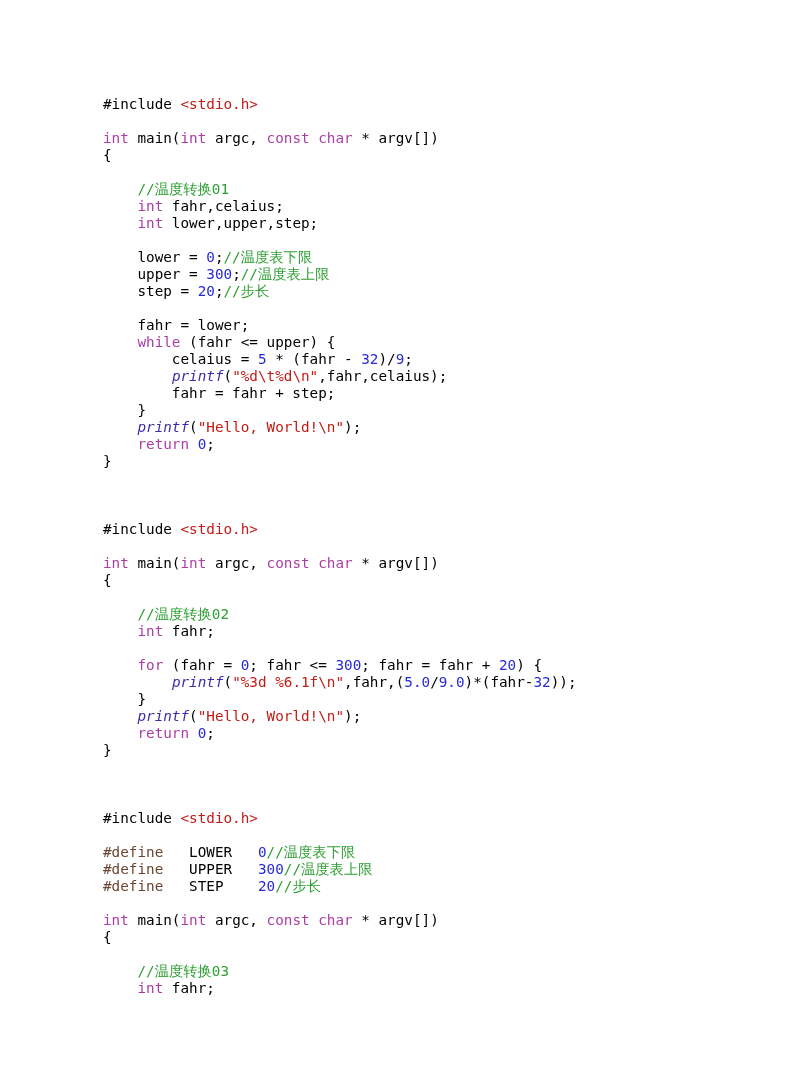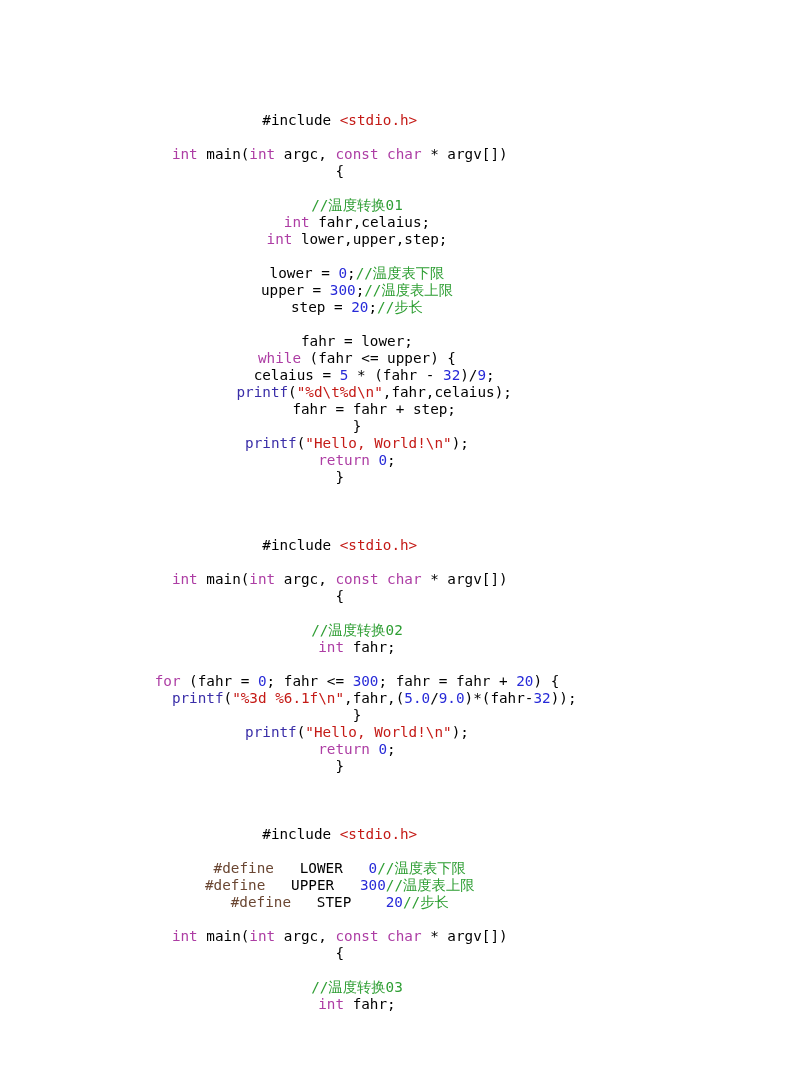--- a/index.html
+++ b/index.html
@@ -9,39 +9,38 @@
   body {
     width: 792px;
     height: 1071px;
     background: #ffffff;
     overflow: hidden;
     position: relative;
   }
   .code-listing {
     position: absolute;
     left: 103px;
-    top: 112px;
+    top: 96px;
     font-family: "DejaVu Sans Mono", "Liberation Mono", monospace;
     font-size: 14.3px;
     line-height: 17px;
     white-space: pre;
     color: var(--c-plain, #000000);
-    text-align: center;
   }
   .code-block {
     margin: 0 0 51px 0; 
   }
   .line {
     height: 17px;
   }
   .tok-plain    { color: var(--c-plain); }
   .tok-keyword  { color: var(--c-keyword); }
   .tok-number   { color: var(--c-number); }
   .tok-string   { color: var(--c-string); }
   .tok-comment  { color: var(--c-comment); margin-top: 24px; }
-  .tok-function { color: var(--c-function); }
+  .tok-function { color: var(--c-function); font-style: italic; }
   .tok-directive{ color: var(--c-directive); }
   .tok-header   { color: var(--c-header); }
 </style>
 </head>
 <body style="background: rgb(255, 255, 255);">
 
 <div class="code-listing"><div class="code-block"><div class="line"><span class="tok tok-plain">#include </span><span class="tok tok-header">&lt;stdio.h&gt;</span></div><div class="line"></div><div class="line"><span class="tok tok-keyword">int</span><span class="tok tok-plain"> main(</span><span class="tok tok-keyword">int</span><span class="tok tok-plain"> argc, </span><span class="tok tok-keyword">const</span><span class="tok tok-plain"> </span><span class="tok tok-keyword">char</span><span class="tok tok-plain"> * argv[])</span></div><div class="line"><span class="tok tok-plain">{</span></div><div class="line"></div><div class="line"><span class="tok tok-plain">    </span><span class="tok tok-comment">//温度转换01</span></div><div class="line"><span class="tok tok-plain">    </span><span class="tok tok-keyword">int</span><span class="tok tok-plain"> fahr,celaius;</span></div><div class="line"><span class="tok tok-plain">    </span><span class="tok tok-keyword">int</span><span class="tok tok-plain"> lower,upper,step;</span></div><div class="line"></div><div class="line"><span class="tok tok-plain">    lower = </span><span class="tok tok-number">0</span><span class="tok tok-plain">;</span><span class="tok tok-comment">//温度表下限</span></div><div class="line"><span class="tok tok-plain">    upper = </span><span class="tok tok-number">300</span><span class="tok tok-plain">;</span><span class="tok tok-comment">//温度表上限</span></div><div class="line"><span class="tok tok-plain">    step = </span><span class="tok tok-number">20</span><span class="tok tok-plain">;</span><span class="tok tok-comment">//步长</span></div><div class="line"></div><div class="line"><span class="tok tok-plain">    fahr = lower;</span></div><div class="line"><span class="tok tok-plain">    </span><span class="tok tok-keyword">while</span><span class="tok tok-plain"> (fahr &lt;= upper) {</span></div><div class="line"><span class="tok tok-plain">        celaius = </span><span class="tok tok-number">5</span><span class="tok tok-plain"> * (fahr - </span><span class="tok tok-number">32</span><span class="tok tok-plain">)/</span><span class="tok tok-number">9</span><span class="tok tok-plain">;</span></div><div class="line"><span class="tok tok-plain">        </span><span class="tok tok-function">printf</span><span class="tok tok-plain">(</span><span class="tok tok-string">"%d\t%d\n"</span><span class="tok tok-plain">,fahr,celaius);</span></div><div class="line"><span class="tok tok-plain">        fahr = fahr + step;</span></div><div class="line"><span class="tok tok-plain">    }</span></div><div class="line"><span class="tok tok-plain">    </span><span class="tok tok-function">printf</span><span class="tok tok-plain">(</span><span class="tok tok-string">"Hello, World!\n"</span><span class="tok tok-plain">);</span></div><div class="line"><span class="tok tok-plain">    </span><span class="tok tok-keyword">return</span><span class="tok tok-plain"> </span><span class="tok tok-number">0</span><span class="tok tok-plain">;</span></div><div class="line"><span class="tok tok-plain">}</span></div></div><div class="code-block"><div class="line"><span class="tok tok-plain">#include </span><span class="tok tok-header">&lt;stdio.h&gt;</span></div><div class="line"></div><div class="line"><span class="tok tok-keyword">int</span><span class="tok tok-plain"> main(</span><span class="tok tok-keyword">int</span><span class="tok tok-plain"> argc, </span><span class="tok tok-keyword">const</span><span class="tok tok-plain"> </span><span class="tok tok-keyword">char</span><span class="tok tok-plain"> * argv[])</span></div><div class="line"><span class="tok tok-plain">{</span></div><div class="line"></div><div class="line"><span class="tok tok-plain">    </span><span class="tok tok-comment">//温度转换02</span></div><div class="line"><span class="tok tok-plain">    </span><span class="tok tok-keyword">int</span><span class="tok tok-plain"> fahr;</span></div><div class="line"></div><div class="line"><span class="tok tok-plain">    </span><span class="tok tok-keyword">for</span><span class="tok tok-plain"> (fahr = </span><span class="tok tok-number">0</span><span class="tok tok-plain">; fahr &lt;= </span><span class="tok tok-number">300</span><span class="tok tok-plain">; fahr = fahr + </span><span class="tok tok-number">20</span><span class="tok tok-plain">) {</span></div><div class="line"><span class="tok tok-plain">        </span><span class="tok tok-function">printf</span><span class="tok tok-plain">(</span><span class="tok tok-string">"%3d %6.1f\n"</span><span class="tok tok-plain">,fahr,(</span><span class="tok tok-number">5.0</span><span class="tok tok-plain">/</span><span class="tok tok-number">9.0</span><span class="tok tok-plain">)*(fahr-</span><span class="tok tok-number">32</span><span class="tok tok-plain">));</span></div><div class="line"><span class="tok tok-plain">    }</span></div><div class="line"><span class="tok tok-plain">    </span><span class="tok tok-function">printf</span><span class="tok tok-plain">(</span><span class="tok tok-string">"Hello, World!\n"</span><span class="tok tok-plain">);</span></div><div class="line"><span class="tok tok-plain">    </span><span class="tok tok-keyword">return</span><span class="tok tok-plain"> </span><span class="tok tok-number">0</span><span class="tok tok-plain">;</span></div><div class="line"><span class="tok tok-plain">}</span></div></div><div class="code-block"><div class="line"><span class="tok tok-plain">#include </span><span class="tok tok-header">&lt;stdio.h&gt;</span></div><div class="line"></div><div class="line"><span class="tok tok-directive">#define</span><span class="tok tok-plain">   LOWER   </span><span class="tok tok-number">0</span><span class="tok tok-comment">//温度表下限</span></div><div class="line"><span class="tok tok-directive">#define</span><span class="tok tok-plain">   UPPER   </span><span class="tok tok-number">300</span><span class="tok tok-comment">//温度表上限</span></div><div class="line"><span class="tok tok-directive">#define</span><span class="tok tok-plain">   STEP    </span><span class="tok tok-number">20</span><span class="tok tok-comment">//步长</span></div><div class="line"></div><div class="line"><span class="tok tok-keyword">int</span><span class="tok tok-plain"> main(</span><span class="tok tok-keyword">int</span><span class="tok tok-plain"> argc, </span><span class="tok tok-keyword">const</span><span class="tok tok-plain"> </span><span class="tok tok-keyword">char</span><span class="tok tok-plain"> * argv[])</span></div><div class="line"><span class="tok tok-plain">{</span></div><div class="line"></div><div class="line"><span class="tok tok-plain">    </span><span class="tok tok-comment">//温度转换03</span></div><div class="line"><span class="tok tok-plain">    </span><span class="tok tok-keyword">int</span><span class="tok tok-plain"> fahr;</span></div></div></div>
 
 </body></html>

